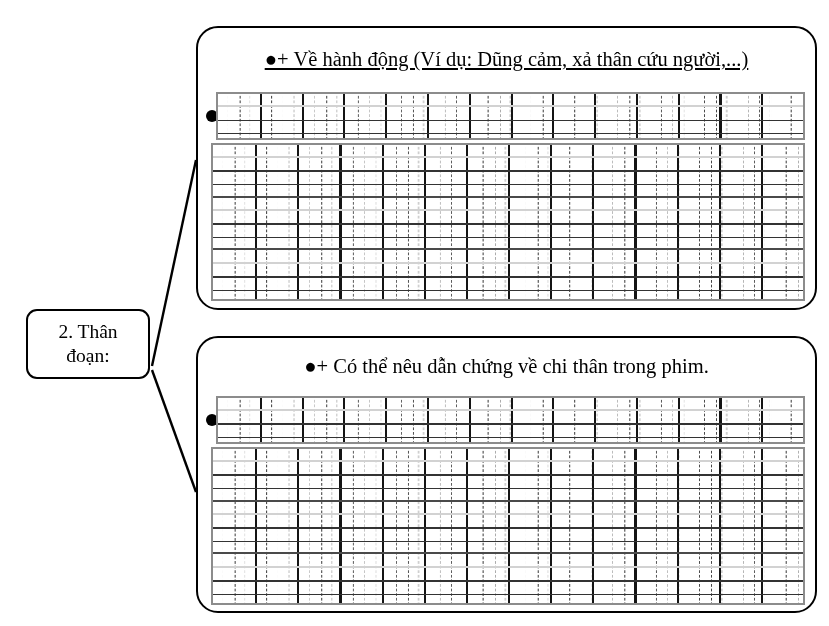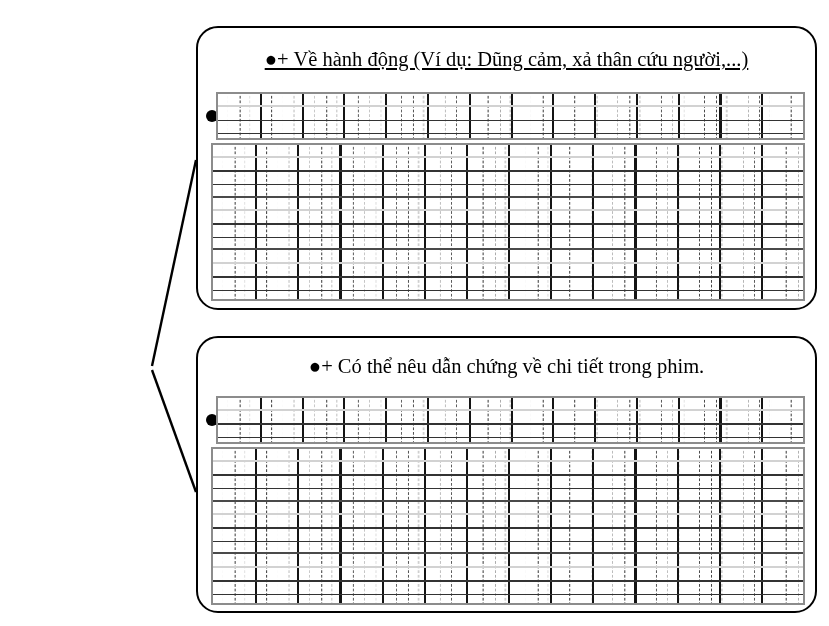--- a/index.html
+++ b/index.html
@@ -195,20 +195,24 @@
 </head>
 <body>
 
 <div id="stage">
 
   <svg id="connectors" viewBox="0 0 829 626" width="829" height="626">
     <polyline points="152,366 196,160" fill="none" stroke="#000" stroke-width="2.4"></polyline>
     <polyline points="152,370 196,492" fill="none" stroke="#000" stroke-width="2.4"></polyline>
   </svg>
 
+  <div class="label-box">
+    <div class="label-text">2. Thân
+đoạn:</div>
+  </div>
 
   <div class="panel" id="panel-1">
     <div class="panel-heading">●+ Về hành động (Ví dụ: Dũng cảm, xả thân cứu người,...)</div>
   </div>
 
   <div class="row-bullet" style="left:206px; top:110px;"></div>
 
   <div class="grid-block strip" id="g1-strip">
     <div class="dash-mask"></div>
     <div class="major-lines">
@@ -243,21 +247,21 @@
         <div class="major-v" style="left: 421.429px; background: rgb(20, 20, 20);"></div>
         <div class="major-v" style="left: 463.571px; background: rgb(20, 20, 20);"></div>
         <div class="major-v" style="left: 505.714px; background: rgb(20, 20, 20);"></div>
         <div class="major-v" style="left: 547.857px; background: rgb(20, 20, 20);"></div>
         <div class="major-h" style="top: 51.3333px;"></div>
         <div class="major-h" style="top: 102.667px;"></div>
       </div>
   </div>
 
   <div class="panel" id="panel-2">
-    <div class="panel-heading">●+ Có thể nêu dẫn chứng về chi tiết trong phim.</div>
+    <div class="panel-heading">●+ Có thể nêu dẫn chứng về chi thân trong phim.</div>
   </div>
 
   <div class="row-bullet" style="left:206px; top:414px;"></div>
 
   <div class="grid-block strip" id="g2-strip">
     <div class="dash-mask"></div>
     <div class="major-lines">
         <div class="major-v" style="left: 41.7857px; background: rgb(20, 20, 20);"></div>
         <div class="major-v" style="left: 83.5714px; background: rgb(20, 20, 20);"></div>
         <div class="major-v" style="left: 125.357px; background: rgb(20, 20, 20);"></div>

